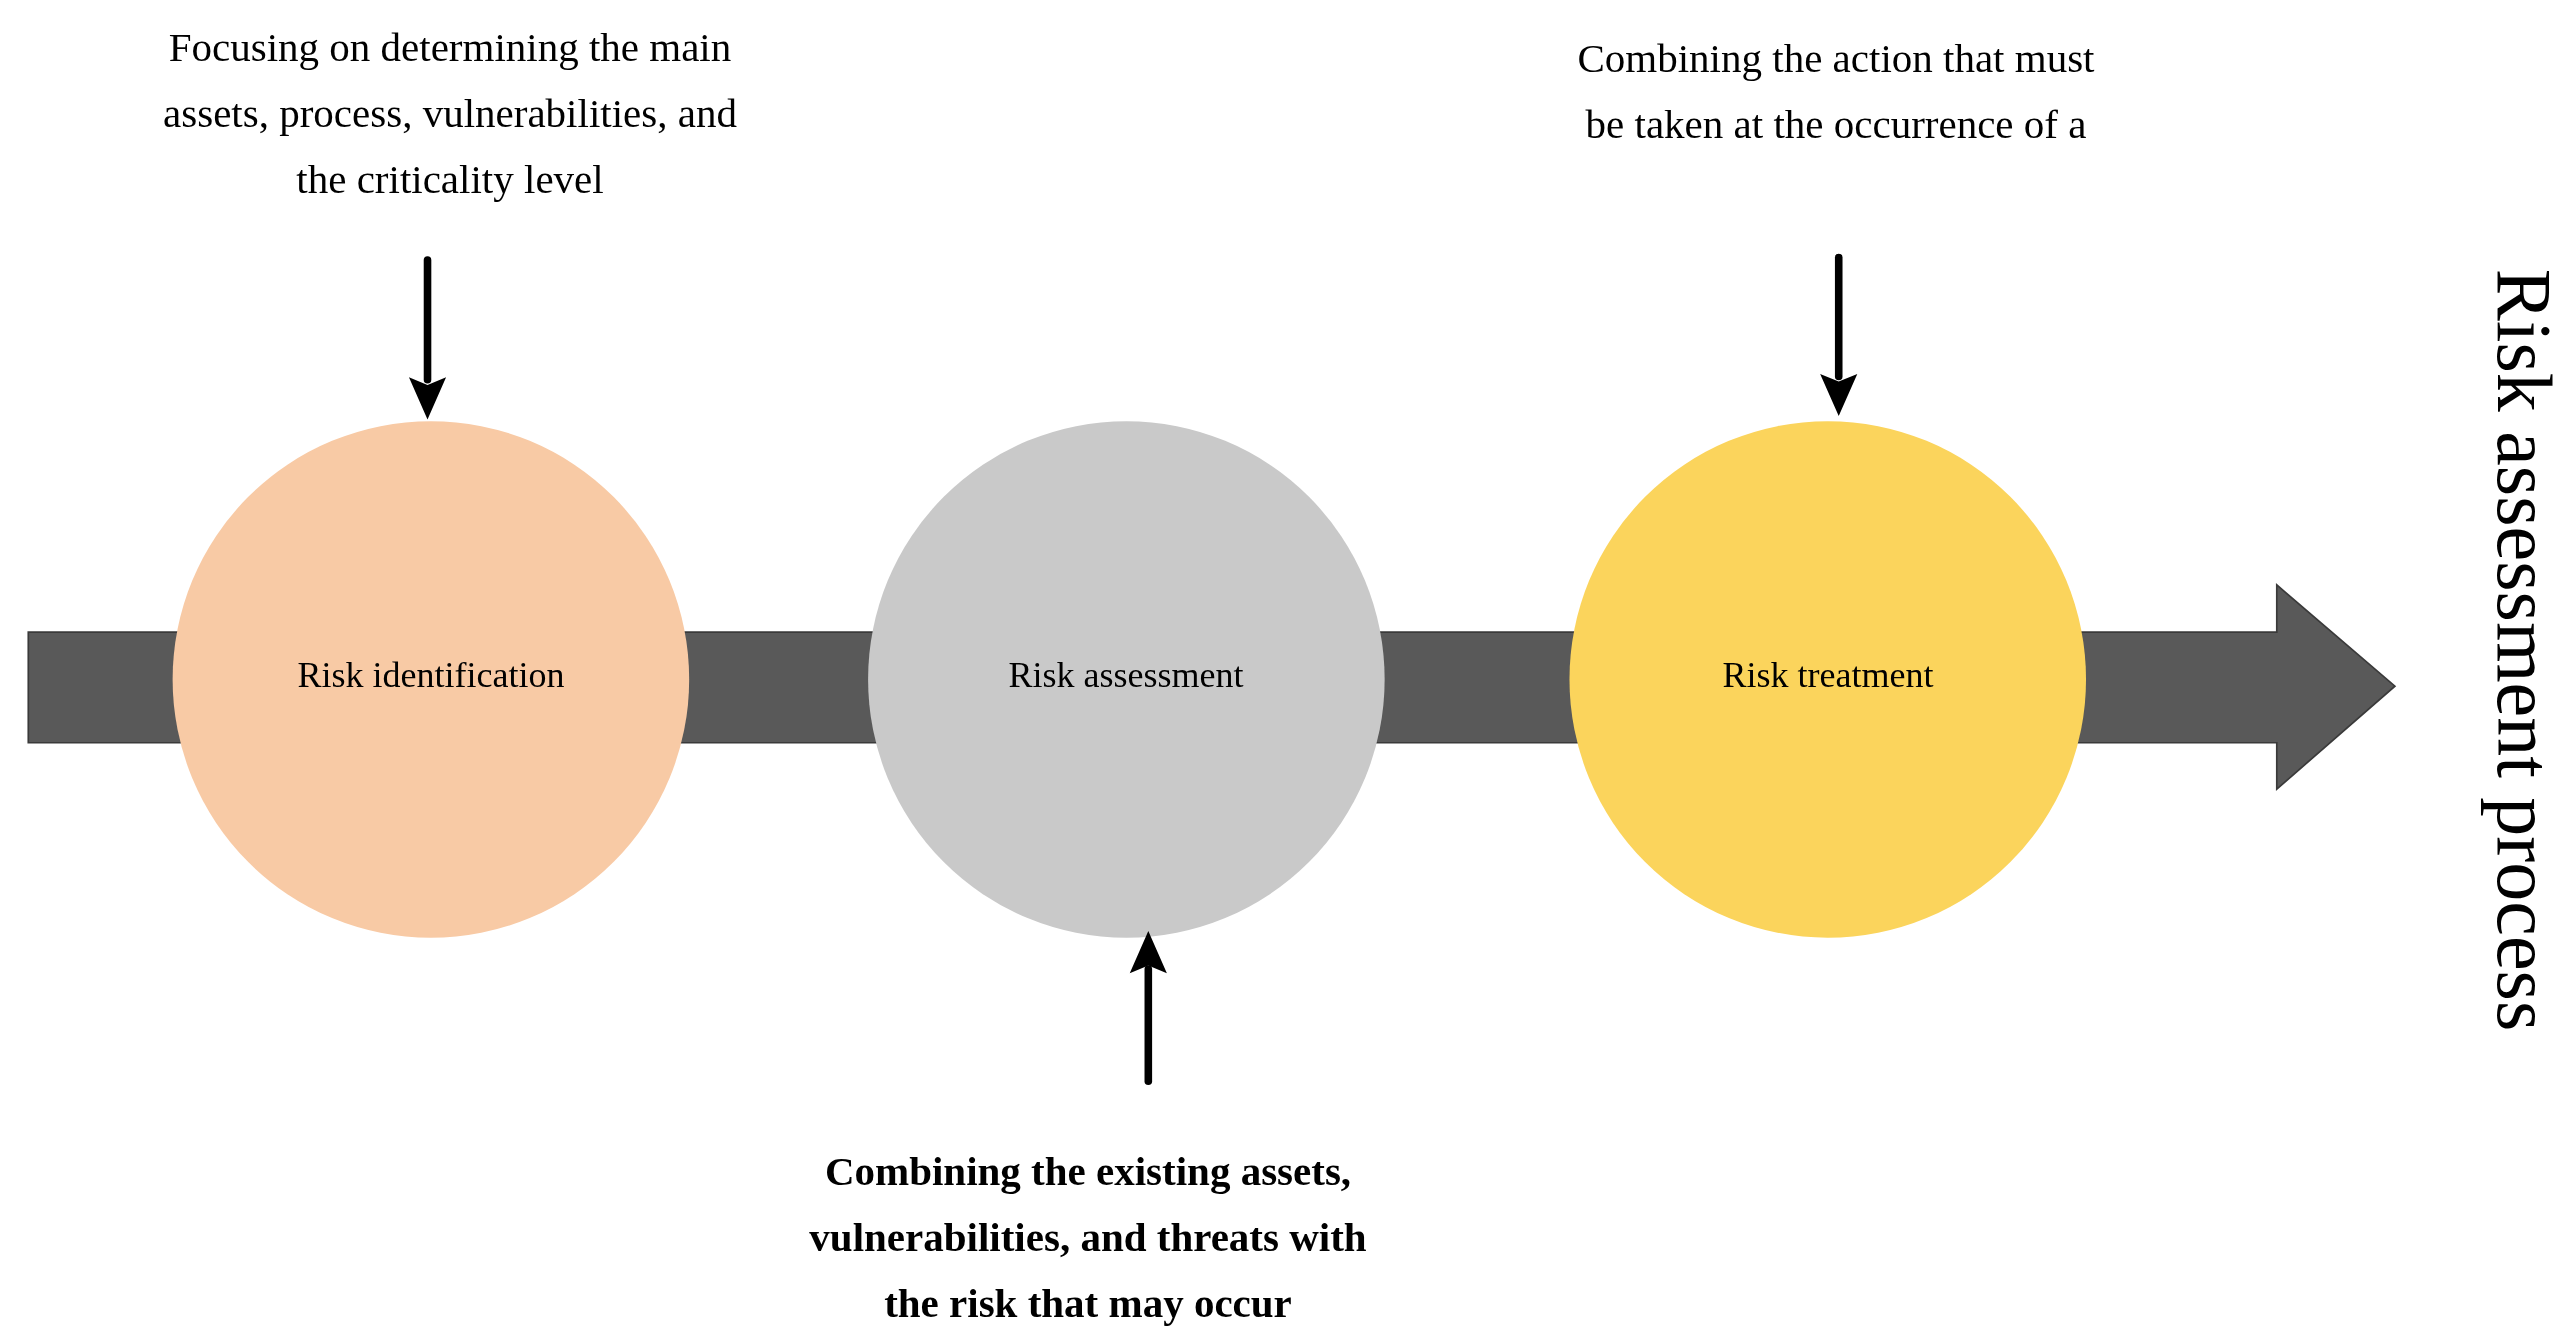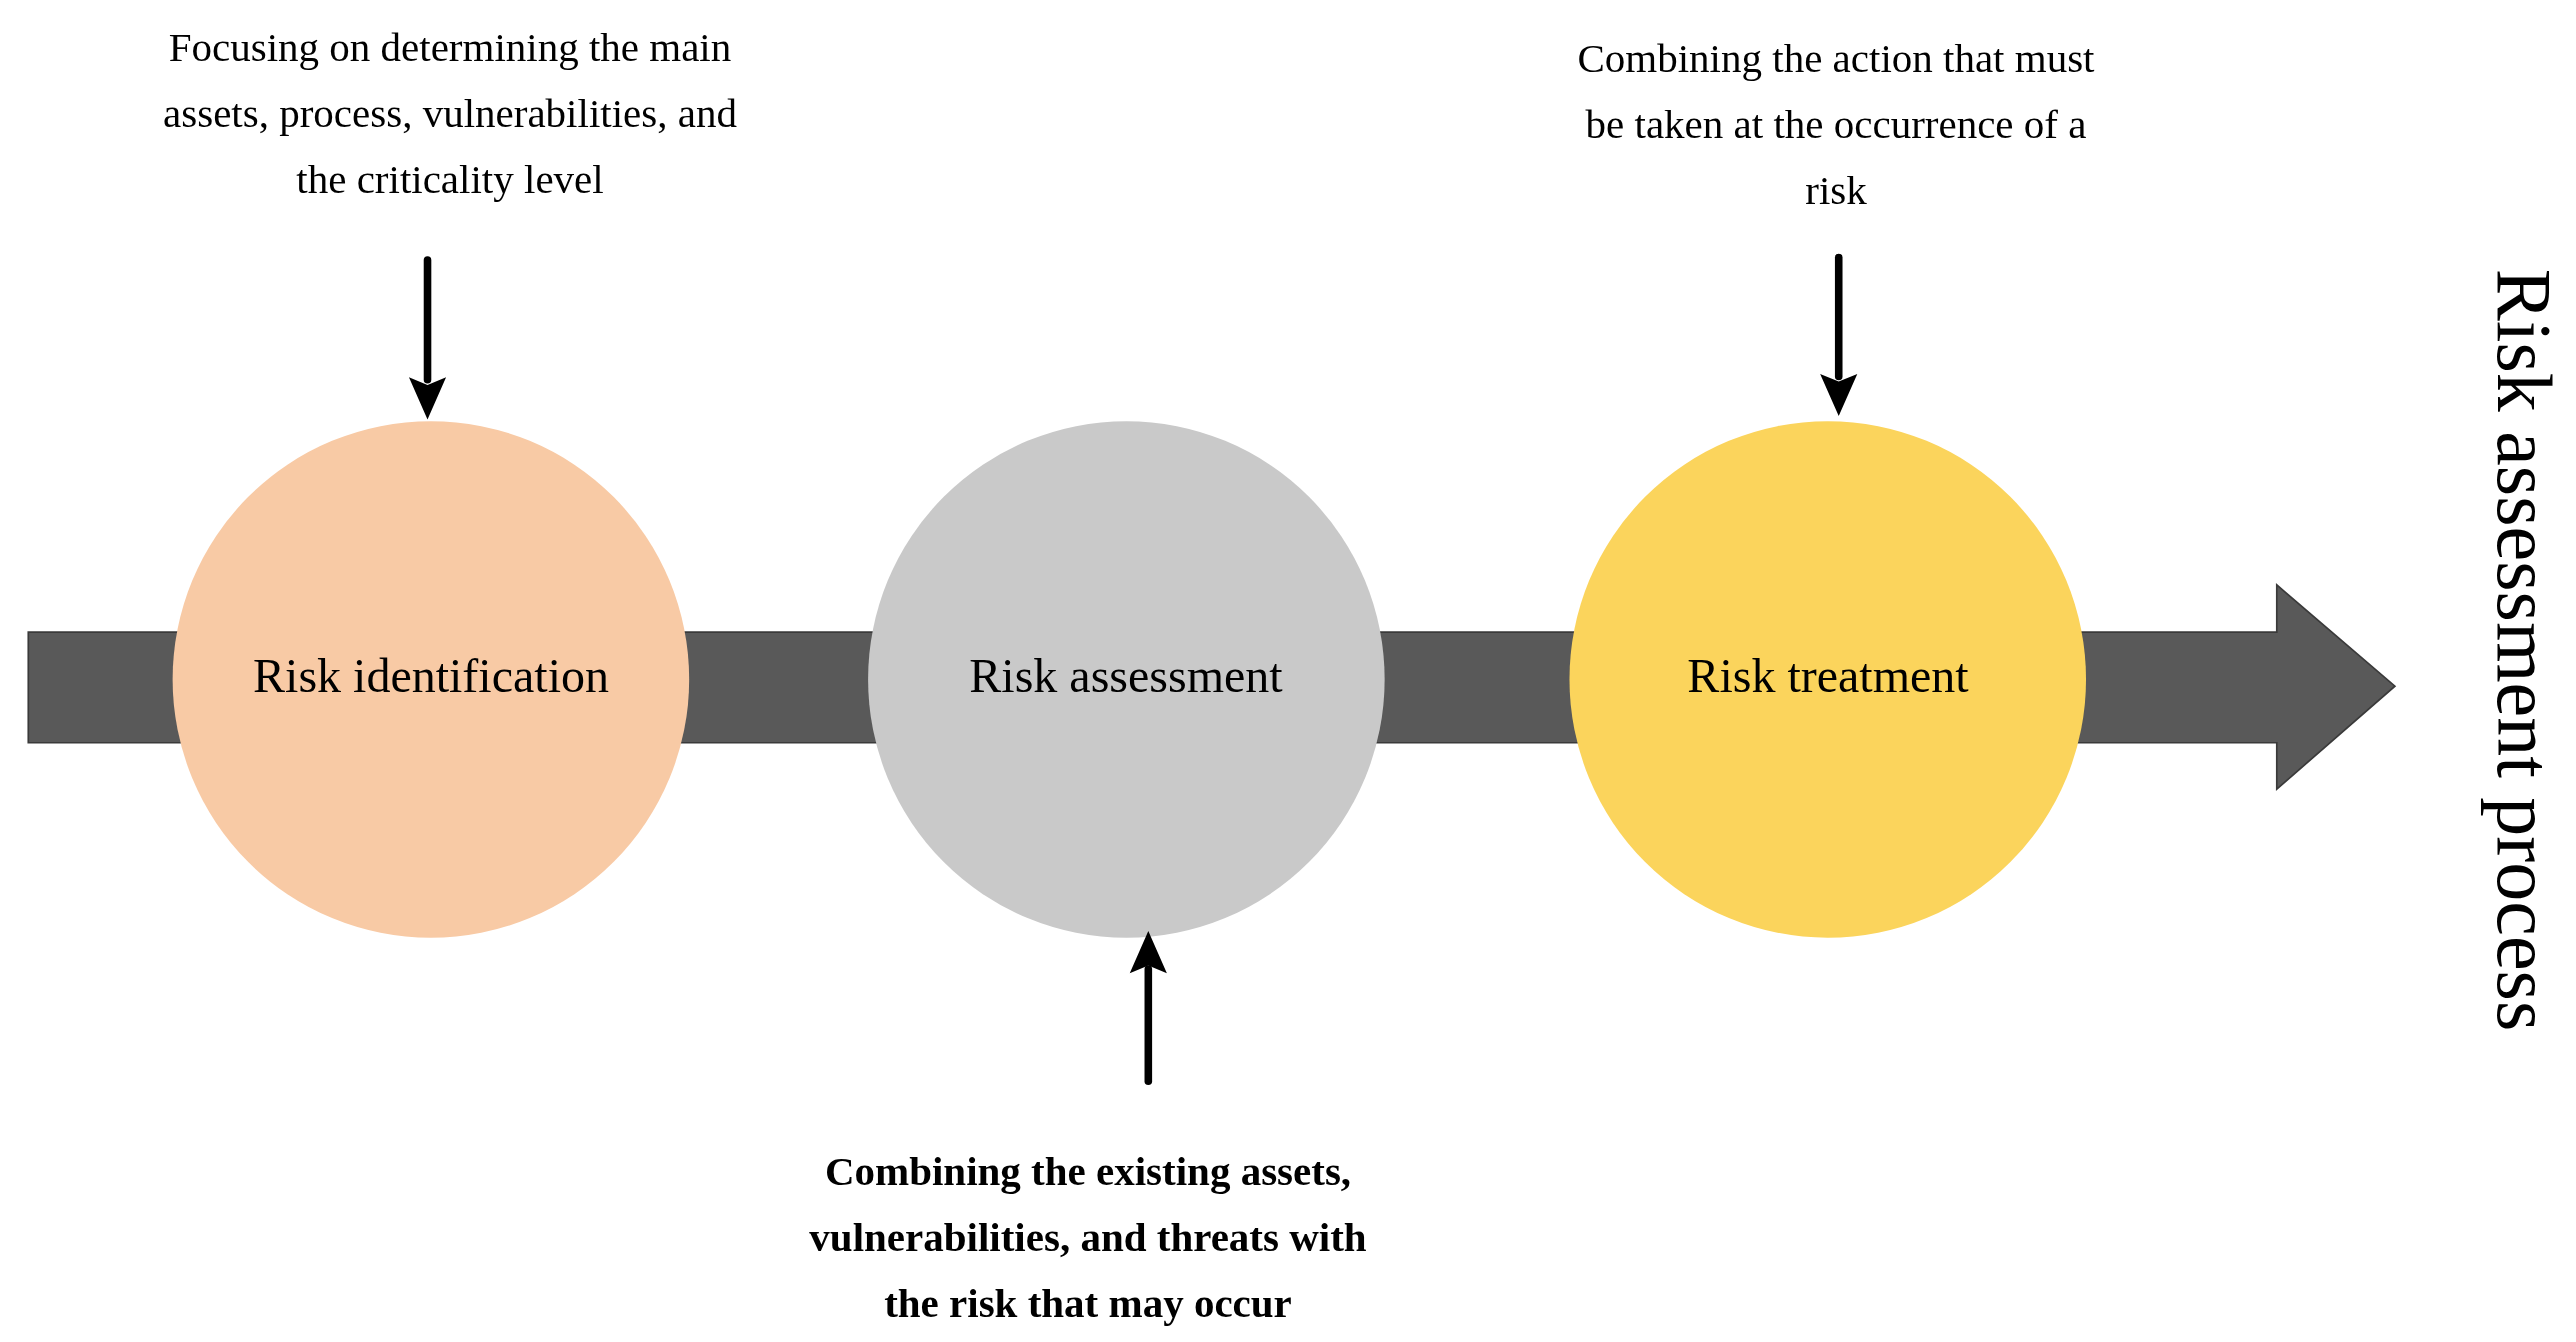--- a/index.html
+++ b/index.html
@@ -27,21 +27,21 @@
     position: absolute;
     transform: translateX(-50%);
     text-align: center;
     font-size: 41px;
     line-height: 66px;
     white-space: nowrap;
   }
   .stage-label {
     position: absolute;
     transform: translate(-50%, -50%);
-    font-size: 48px;
+    font-size: 36px;
     white-space: nowrap;
   }
   .vertical-label {
     position: absolute;
     transform: translate(-50%, -50%);
     writing-mode: vertical-rl;
     text-orientation: mixed;
     font-size: 78px;
     white-space: nowrap;
   }
@@ -81,21 +81,20 @@
 
   <div class="annotation" style="left:450px; top:13.5px;">
     <div>Focusing on determining the main</div>
     <div>assets, process, vulnerabilities, and</div>
     <div>the criticality level</div>
   </div>
 
   <div class="annotation" style="left:1836px; top:25px;">
     <div>Combining the action that must</div>
     <div>be taken at the occurrence of a</div>
-    <div>risk</div>
   </div>
 
   <div class="annotation" style="left:1088px; top:1138px;font-weight:bold;">
     <div>Combining the existing assets,</div>
     <div>vulnerabilities, and threats with</div>
     <div>the risk that may occur</div>
   </div>
 
   <div class="vertical-label" style="left:2524px; top:650px;">Risk assessment process</div>
 

